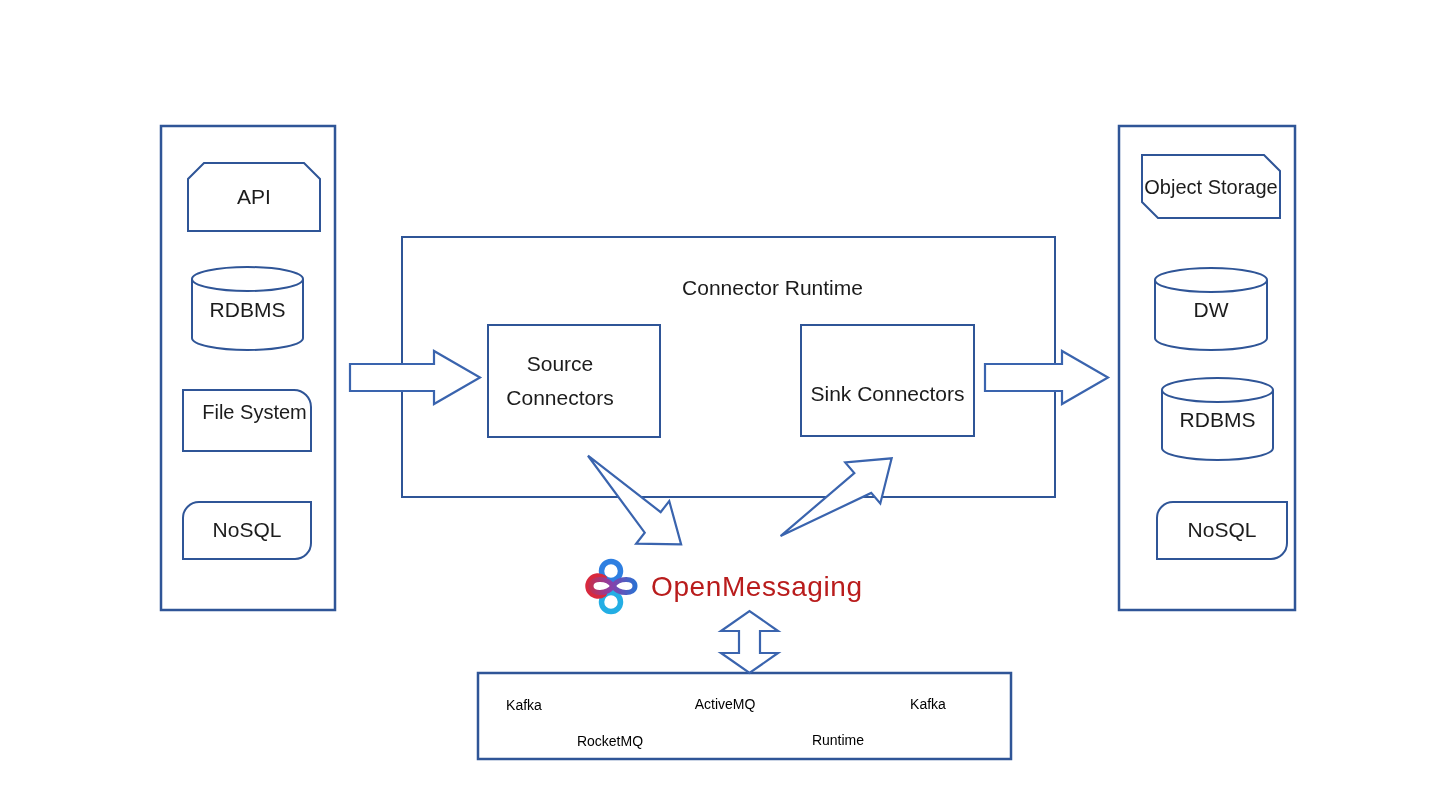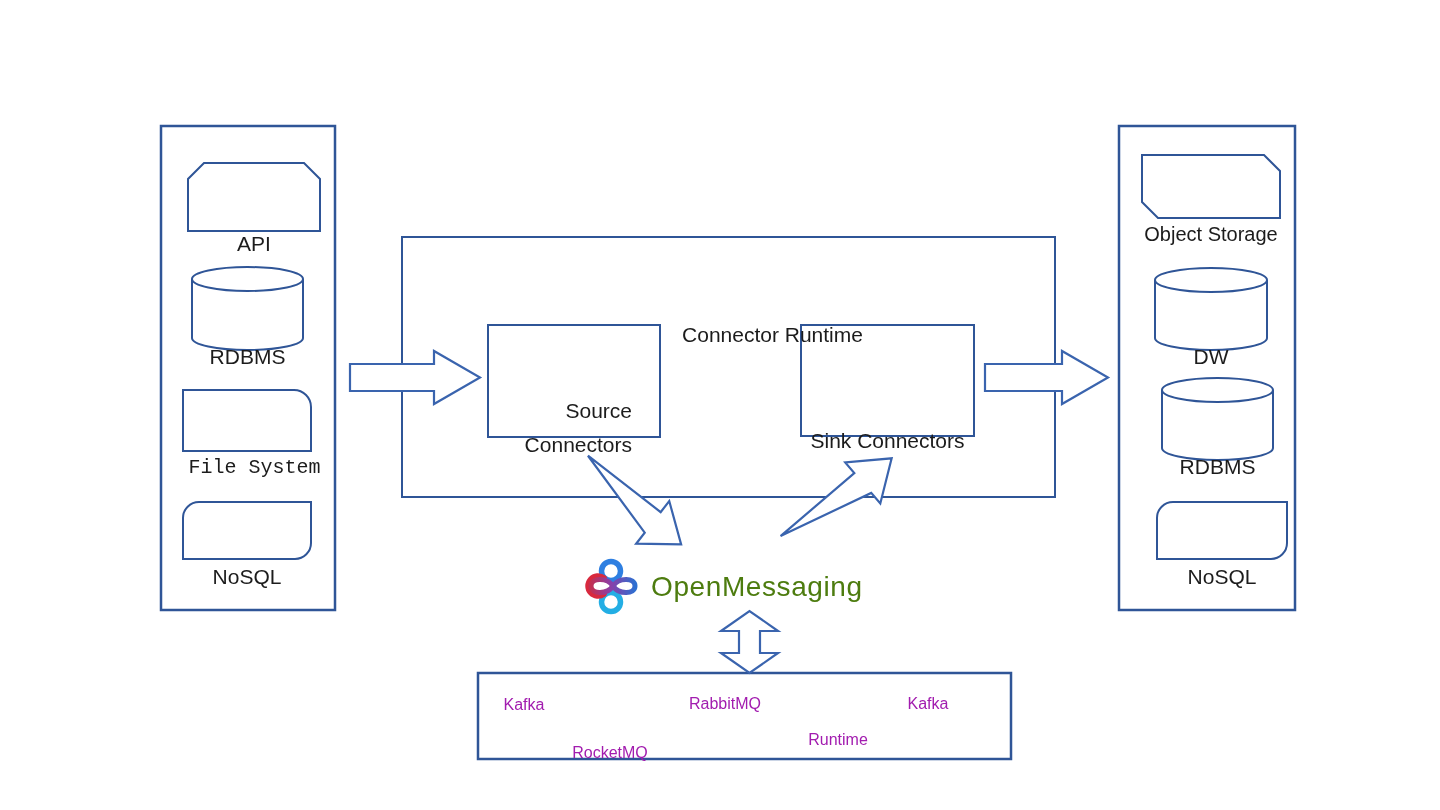--- a/index.html
+++ b/index.html
@@ -3,31 +3,31 @@
 <meta charset="utf-8">
 <style>
   html,body{margin:0;padding:0;background:#ffffff;}
   #canvas{
     position:relative;width:1440px;height:810px;background:#ffffff;overflow:hidden;
     font-family:"Liberation Sans","DejaVu Sans",sans-serif;
   }
   #shape-layer{position:absolute;left:0;top:0;width:1440px;height:810px;}
   .lbl{
     position:absolute;display:flex;align-items:center;justify-content:center;
-    text-align:right;color:#1c1c1c;font-size:21px;line-height:1.45;
-    pointer-events:none;white-space:pre-line;margin-top:47px;
+    text-align:center;color:#1c1c1c;font-size:21px;line-height:1.45;
+    pointer-events:none;white-space:pre-line;
   }
   .lbl.small{font-size:20px;line-height:1.35;}
   .mq-lbl{
-    position:absolute;transform:translate(-50%,-50%);color:#a21caf;
-    font-size:16px;white-space:nowrap;
+    position:absolute;transform:translate(-50%,-50%);color:#000000;
+    font-size:14px;white-space:nowrap;
   }
   .logo-text{
     position:absolute;left:651px;top:569px;height:36px;display:flex;align-items:center;
-    color:#4d7c0f;font-size:28px;letter-spacing:0.6px;white-space:nowrap;
+    color:#b91c1c;font-size:28px;letter-spacing:0.6px;white-space:nowrap;
   }
 </style>
 </head>
 <body>
 
 <div id="canvas">
 
   <svg id="shape-layer" viewBox="0 0 1440 810" xmlns="http://www.w3.org/2000/svg">
     <defs>
       <linearGradient id="lgrad" x1="0%" y1="0%" x2="100%" y2="0%">
@@ -74,33 +74,33 @@
     <g transform="translate(583,556)">
       <circle cx="28" cy="15" r="9.5" fill="none" stroke="#2E7FE1" stroke-width="5.5"></circle>
       <circle cx="28" cy="46" r="9.5" fill="none" stroke="#23AEE4" stroke-width="5.5"></circle>
       <path d="M21,22 A10,10 0 1 0 21,38" fill="none" stroke="#D8293E" stroke-width="5.5" stroke-linecap="round"></path>
       <path d="M8,30 C8,21.5 24,21 30,30 C36,39 52,38.5 52,30 C52,21.5 36,21 30,30 C24,39 8,38.5 8,30 Z" fill="none" stroke="url(#lgrad)" stroke-width="5"></path>
     </g>
   </svg>
 
   <div class="lbl" style="left:188px;top:163px;width:132px;height:68px;">API</div>
   <div class="lbl" style="left:192px;top:271px;width:111px;height:78px;">RDBMS</div>
-  <div class="lbl small" style="left:183px;top:388px;width:143px;height:64px;font-family:Liberation Mono, monospace;">File System</div>
+  <div class="lbl small" style="left:183px;top:380px;width:143px;height:64px;">File System</div>
   <div class="lbl" style="left:183px;top:502px;width:128px;height:57px;">NoSQL</div>
 
   <div class="lbl" style="left:402px;top:272px;width:741px;height:32px;">Connector Runtime</div>
   <div class="lbl" style="left:488px;top:325px;width:144px;height:112px;line-height:1.6;">Source Connectors</div>
   <div class="lbl" style="left:801px;top:325px;width:173px;height:137px;line-height:1.6;">Sink Connectors</div>
 
   <div class="logo-text">OpenMessaging</div>
 
   <div class="mq-lbl" style="left:524px;top:705px;">Kafka</div>
-  <div class="mq-lbl" style="left:725px;top:704px;">RabbitMQ</div>
+  <div class="mq-lbl" style="left:725px;top:704px;">ActiveMQ</div>
   <div class="mq-lbl" style="left:928px;top:704px;">Kafka</div>
-  <div class="mq-lbl" style="left:610px;top:741px;margin-top:12px;">RocketMQ</div>
+  <div class="mq-lbl" style="left:610px;top:741px;">RocketMQ</div>
   <div class="mq-lbl" style="left:838px;top:740px;">Runtime</div>
 
   <div class="lbl" style="left:1155px;top:272px;width:112px;height:76px;">DW</div>
   <div class="lbl small" style="left:1142px;top:157px;width:138px;height:61px;">Object Storage</div>
   <div class="lbl" style="left:1162px;top:382px;width:111px;height:76px;">RDBMS</div>
   <div class="lbl" style="left:1157px;top:502px;width:130px;height:57px;">NoSQL</div>
 
 </div>
 
 </body></html>

